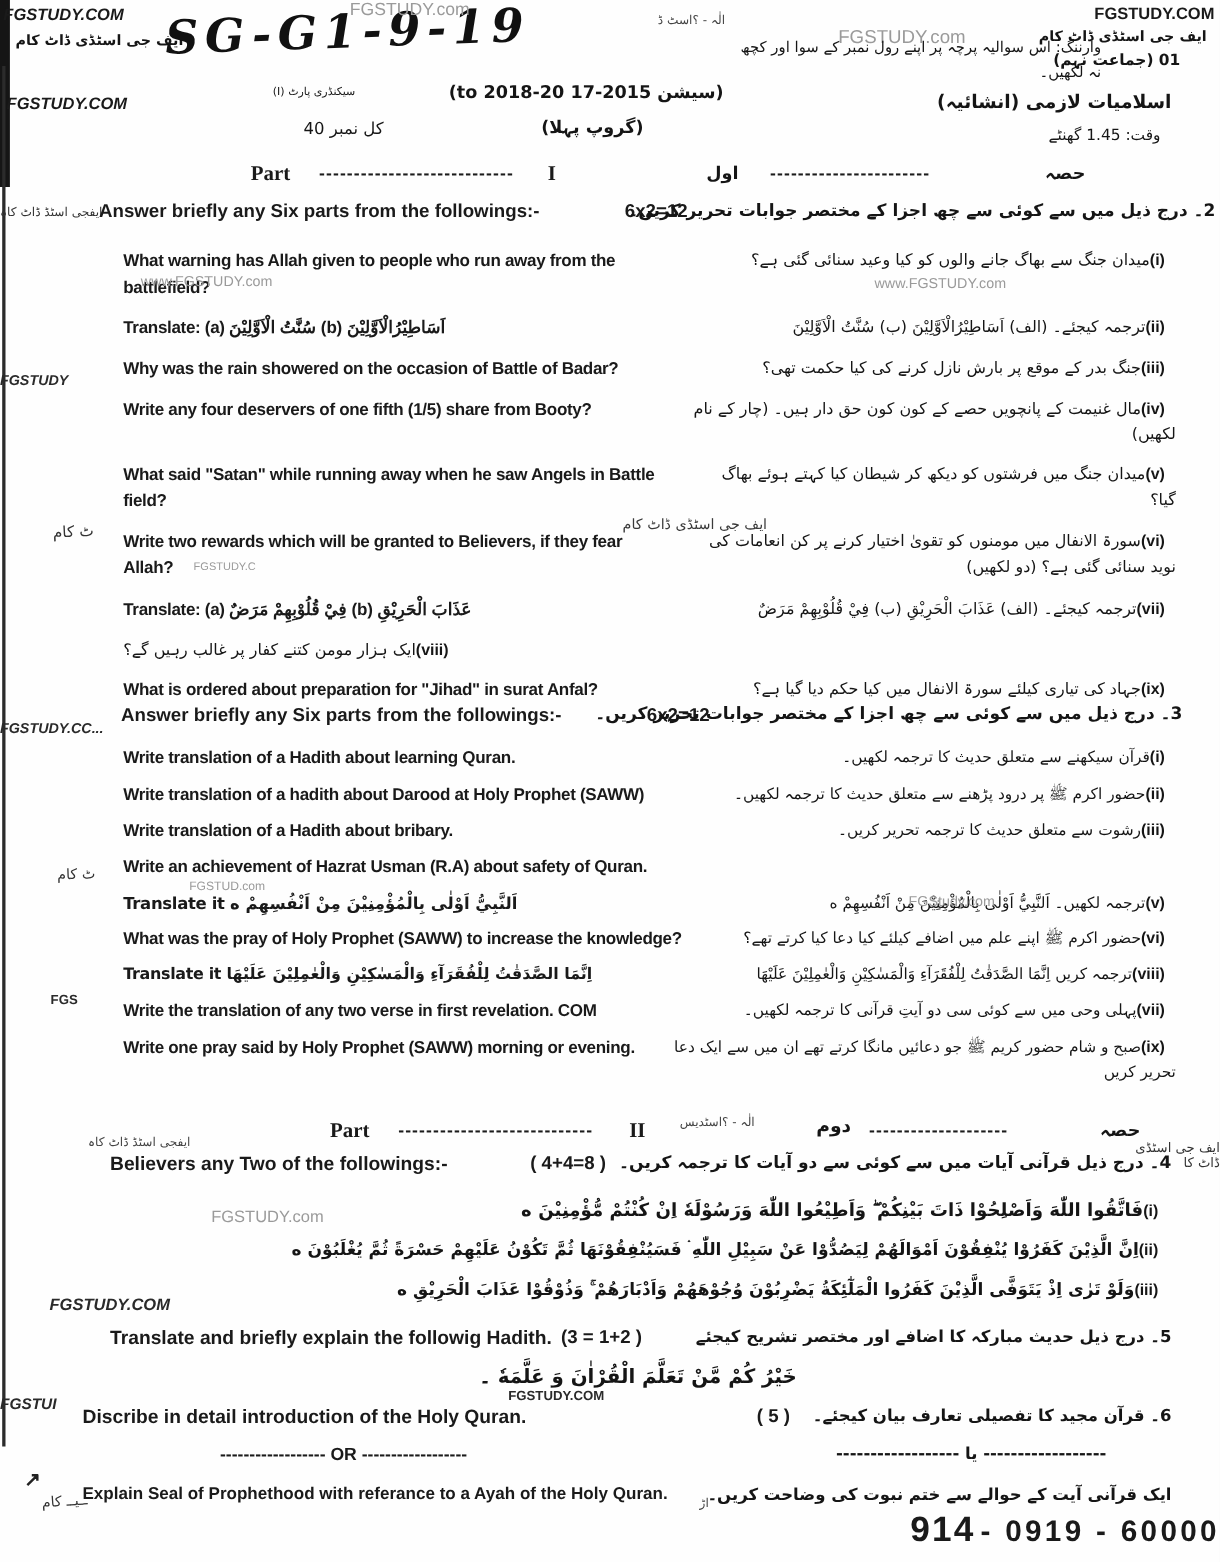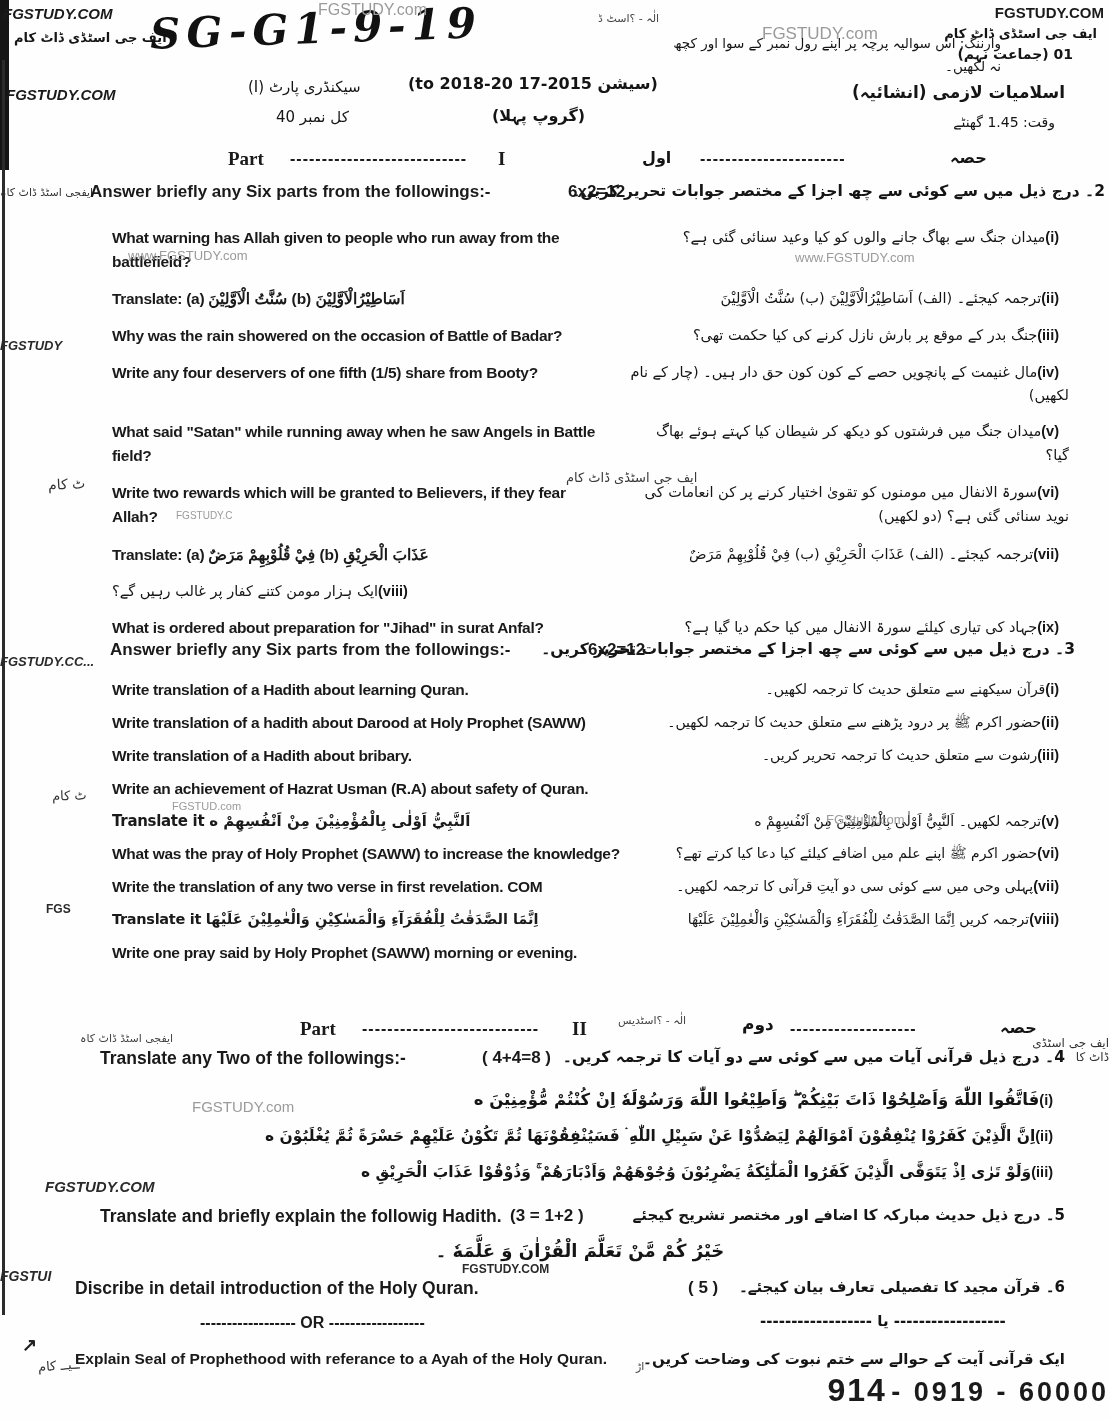--- a/index.html
+++ b/index.html
@@ -54,21 +54,21 @@
   <div class="abs urdu" style="right:12px;top:26px;font-size:13px;font-weight:bold;">ایف جی اسٹڈی ڈاٹ کام</div>
   <div class="abs urdu" style="left:598px;top:12px;font-size:11px;color:#444;">الٰہ - ؟اسٹ ڈ</div>
 
   <div class="abs urdu" style="right:36px;top:46px;font-size:14px;font-weight:bold;">01 (جماعت نہم)</div>
   <div class="abs urdu" style="right:108px;top:32px;width:330px;font-size:13.5px;line-height:1.7;">وارننگ: اس سوالیہ پرچہ پر اپنے رول نمبر کے سوا اور کچھ نہ لکھیں۔</div>
   <div class="abs urdu" style="right:44px;top:82px;font-size:17px;font-weight:bold;">اسلامیات لازمی (انشائیہ)</div>
   <div class="abs urdu" style="right:54px;top:114px;font-size:14px;">وقت: 1.45 گھنٹے</div>
 
   <div class="abs urdu" style="left:408px;top:74px;font-size:16px;font-weight:bold;">(سیشن 2015-17 to 2018-20)</div>
   <div class="abs urdu" style="left:492px;top:106px;font-size:16px;font-weight:bold;">(گروپ پہلا)</div>
-  <div class="abs urdu" style="left:248px;top:78px;font-size:15px;">سیکنڈری پارٹ (I)</div>
+  <div class="abs urdu" style="left:248px;top:78px;font-size:10px;">سیکنڈری پارٹ (I)</div>
   <div class="abs urdu" style="left:276px;top:108px;font-size:15px;">کل نمبر 40</div>
 
   <div class="partrow" style="top:148px;">
     <span class="abs en" style="left:228px;font-family:'Liberation Serif',serif;font-size:19px;">Part</span>
     <span class="abs dashes" style="left:290px;top:2px;font-weight:bold;">----------------------------</span>
     <span class="abs en" style="left:498px;font-family:'Liberation Serif',serif;font-size:19px;">I</span>
     <span class="abs urdu" style="left:950px;top:0;font-size:16px;font-weight:bold;">حصہ</span>
     <span class="abs dashes" style="left:700px;top:2px;font-weight:bold;">-----------------------</span>
     <span class="abs urdu" style="left:642px;top:0;font-size:16px;font-weight:bold;">اول</span>
   </div>
@@ -143,43 +143,44 @@
     </div>
     <div class="qrow">
       <div class="qen en arab" style="font-size:15px;">Translate it   اَلنَّبِيُّ اَوْلٰى بِالْمُؤْمِنِيْنَ مِنْ اَنْفُسِهِمْ ه</div>
       <div class="qur urdu"><span class="qnum">(v)</span><span>ترجمہ لکھیں۔  اَلنَّبِيُّ اَوْلٰى بِالْمُؤْمِنِيْنَ مِنْ اَنْفُسِهِمْ ه</span></div>
     </div>
     <div class="qrow">
       <div class="qen en">What was the pray of Holy Prophet (SAWW) to increase the knowledge?</div>
       <div class="qur urdu"><span class="qnum">(vi)</span><span>حضور اکرم ﷺ اپنے علم میں اضافے کیلئے کیا دعا کیا کرتے تھے؟</span></div>
     </div>
     <div class="qrow">
+      <div class="qen en arab" style="font-size:14.5px;">Translate it   اِنَّمَا الصَّدَقٰتُ لِلْفُقَرَآءِ وَالْمَسٰكِيْنِ وَالْعٰمِلِيْنَ عَلَيْهَا</div>
+      <div class="qur urdu"><span class="qnum">(viii)</span><span>ترجمہ کریں اِنَّمَا الصَّدَقٰتُ لِلْفُقَرَآءِ وَالْمَسٰكِيْنِ وَالْعٰمِلِيْنَ عَلَيْهَا</span></div>
+    </div>
+    <div class="qrow">
       <div class="qen en">Write the translation of any two verse in first revelation. COM</div>
       <div class="qur urdu"><span class="qnum">(vii)</span><span>پہلی وحی میں سے کوئی سی دو آیتِ قرآنی کا ترجمہ لکھیں۔</span></div>
     </div>
     <div class="qrow">
-      <div class="qen en arab" style="font-size:14.5px;">Translate it   اِنَّمَا الصَّدَقٰتُ لِلْفُقَرَآءِ وَالْمَسٰكِيْنِ وَالْعٰمِلِيْنَ عَلَيْهَا</div>
-      <div class="qur urdu"><span class="qnum">(viii)</span><span>ترجمہ کریں اِنَّمَا الصَّدَقٰتُ لِلْفُقَرَآءِ وَالْمَسٰكِيْنِ وَالْعٰمِلِيْنَ عَلَيْهَا</span></div>
-    </div>
-    <div class="qrow">
       <div class="qen en">Write one pray said by Holy Prophet (SAWW) morning or evening.</div>
+      <div class="qur urdu"><span class="qnum">(ix)</span><span>صبح و شام حضور کریم ﷺ جو دعائیں مانگا کرتے تھے ان میں سے ایک دعا تحریر کریں</span></div>
     </div>
   </div>
 
   <div class="partrow" style="top:1018px;">
     <span class="abs en" style="left:300px;font-family:'Liberation Serif',serif;font-size:19px;">Part</span>
     <span class="abs dashes" style="left:362px;top:2px;font-weight:bold;">----------------------------</span>
     <span class="abs en" style="left:572px;font-family:'Liberation Serif',serif;font-size:19px;">II</span>
     <span class="abs urdu" style="left:1000px;top:0;font-size:16px;font-weight:bold;">حصہ</span>
     <span class="abs dashes" style="left:790px;top:2px;font-weight:bold;">--------------------</span>
     <span class="abs urdu" style="left:742px;top:-4px;font-size:17px;font-weight:bold;">دوم</span>
   </div>
 
   <div class="introrow" style="top:1048px;">
-    <span class="abs en" style="left:100px;font-size:17.5px;">Translate any Two of the followings:-</span>
+    <span class="abs en" style="left:100px;font-size:17.5px;">Believers any Two of the followings:-</span>
     <span class="abs en" style="left:482px;font-size:17px;">( 4+4=8 )</span>
     <span class="abs urdu" style="right:44px;font-size:15.5px;font-weight:bold;"><span>4۔</span> <span>درج ذیل قرآنی آیات میں سے کوئی سے دو آیات کا ترجمہ کریں۔</span></span>
   </div>
 
   <div class="items" style="top:1088px;">
     <div class="arow urdu"><span class="qnum">(i)</span><span class="arab">فَاتَّقُوا اللّٰهَ وَاَصْلِحُوْا ذَاتَ بَيْنِكُمْ ۖ وَاَطِيْعُوا اللّٰهَ وَرَسُوْلَهٗ اِنْ كُنْتُمْ مُّؤْمِنِيْنَ ه</span></div>
     <div class="arow urdu"><span class="qnum">(ii)</span><span class="arab" style="font-size:15.5px;">اِنَّ الَّذِيْنَ كَفَرُوْا يُنْفِقُوْنَ اَمْوَالَهُمْ لِيَصُدُّوْا عَنْ سَبِيْلِ اللّٰهِ ۛ فَسَيُنْفِقُوْنَهَا ثُمَّ تَكُوْنُ عَلَيْهِمْ حَسْرَةً ثُمَّ يُغْلَبُوْنَ ه</span></div>
     <div class="arow urdu"><span class="qnum">(iii)</span><span class="arab" style="font-size:15.5px;">وَلَوْ تَرٰى اِذْ يَتَوَفَّى الَّذِيْنَ كَفَرُوا الْمَلٰٓئِكَةُ يَضْرِبُوْنَ وُجُوْهَهُمْ وَاَدْبَارَهُمْ ۚ وَذُوْقُوْا عَذَابَ الْحَرِيْقِ ه</span></div>
   </div>
 

